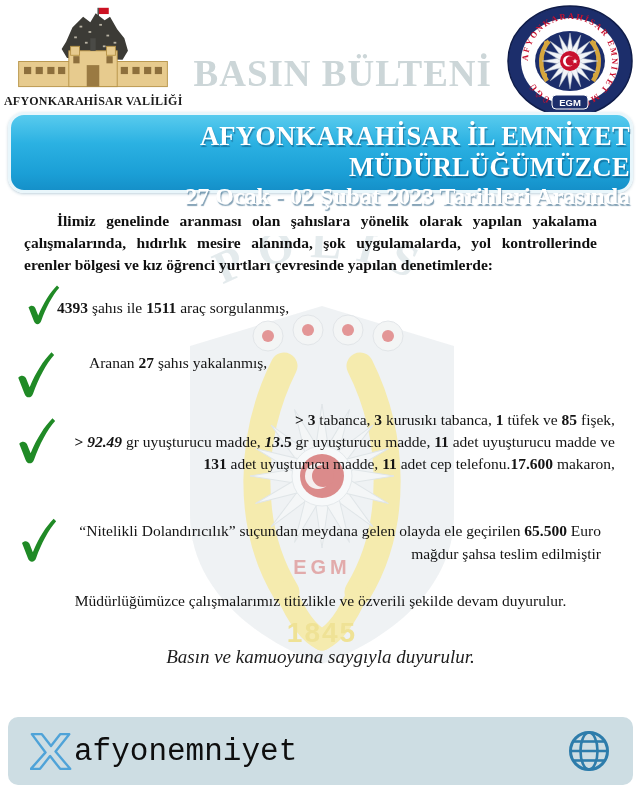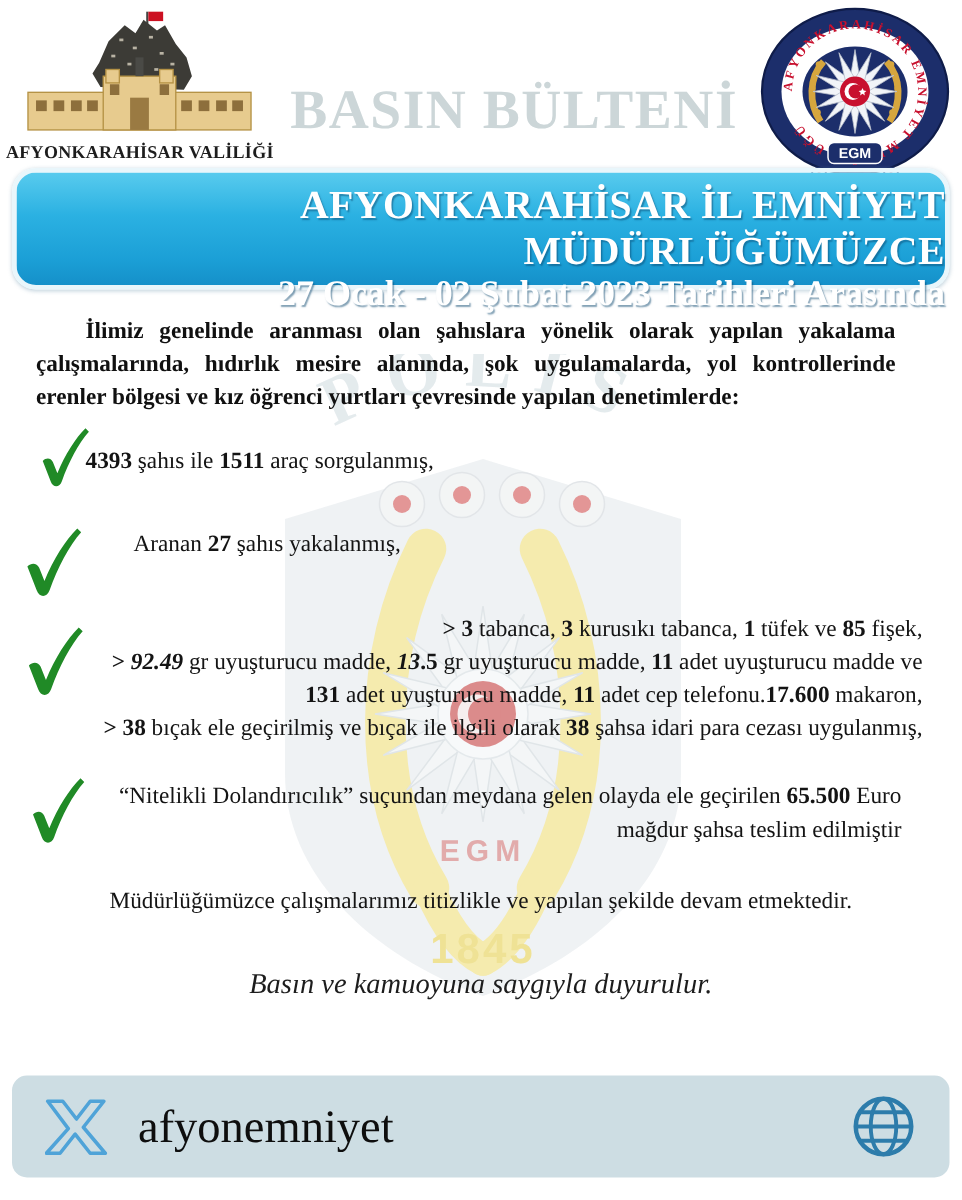--- a/index.html
+++ b/index.html
@@ -45,21 +45,21 @@
   .it4{left:45px;top:519px;right:40px;line-height:23px;text-align:right;}
   .closing{position:absolute;top:592px;left:30px;right:30px;z-index:2;
            text-align:center;font-size:15.5px;color:#141414;}
   .signoff{position:absolute;top:646px;left:30px;right:30px;z-index:2;
            text-align:center;font-size:19px;font-style:italic;color:#1d1d1d;}
 
   
   .footer{position:absolute;left:8px;top:717px;width:625px;height:68px;box-sizing:border-box;
           background:#cddde3;border-radius:10px;display:flex;align-items:center;
           justify-content:space-between;padding:0 22px;z-index:2;}
-  .f-group{display:flex;align-items:center;gap:20px;cursor:pointer;}
+  .f-group{display:flex;align-items:center;gap:2px;cursor:pointer;font-family:Liberation Mono, monospace;}
   .f-text{font-size:31px;color:#0e0e0e;}
 </style>
 </head>
 <body>
 
 <div class="page">
 
   <div class="gov-logo">
     <svg width="170" height="86" viewBox="0 0 170 96">
       <rect x="90" y="2" width="1.6" height="14" fill="#444441"></rect>
@@ -201,29 +201,28 @@
     <path d="M6 32 C9 29 13 29 15 33 L19 43 C26 26 35 12 44 3 L47 6 C38 16 29 33 23 50 C21 56 15 56 13 50 Z" fill="#208a26"></path>
   </svg>
   <div class="item-text it2"><span>Aranan </span><span style="font-weight: bold;">27</span><span> şahıs yakalanmış,</span></div>
 
   <svg class="chk chk3" viewBox="0 0 48 58">
     <path d="M6 32 C9 29 13 29 15 33 L19 43 C26 26 35 12 44 3 L47 6 C38 16 29 33 23 50 C21 56 15 56 13 50 Z" fill="#208a26"></path>
   </svg>
   <div class="item-text it3">
     <div><span style="font-weight: bold;">&gt; </span><span style="font-weight: bold;">3</span><span> tabanca, </span><span style="font-weight: bold;">3</span><span> kurusıkı tabanca, </span><span style="font-weight: bold;">1</span><span> tüfek ve </span><span style="font-weight: bold;">85</span><span> fişek,</span></div>
     <div><span style="font-weight: bold;">&gt; </span><span style="font-weight: bold; font-style: italic;">92.49</span><span> gr uyuşturucu madde, </span><span style="font-weight: bold; font-style: italic;">13</span><span style="font-weight: bold;">.5</span><span> gr uyuşturucu madde, </span><span style="font-weight: bold;">11</span><span> adet uyuşturucu madde ve </span><span style="font-weight: bold;">131</span><span> adet uyuşturucu madde, </span><span style="font-weight: bold;">11</span><span> adet cep telefonu.</span><span style="font-weight: bold;">17.600</span><span> makaron,</span></div>
-    <div><span style="font-weight: bold;">&gt; </span><span style="font-weight: bold;">38</span><span> bıçak ele geçirilmiş ve bıçak ile ilgili olarak </span><span style="font-weight: bold;">38</span><span> şahsa idari para cezası uygulanmış,</span></div>
   </div>
 
   <svg class="chk chk4" viewBox="0 0 48 58">
     <path d="M6 32 C9 29 13 29 15 33 L19 43 C26 26 35 12 44 3 L47 6 C38 16 29 33 23 50 C21 56 15 56 13 50 Z" fill="#208a26"></path>
   </svg>
   <div class="item-text it4"><span>“Nitelikli Dolandırıcılık” suçundan meydana gelen olayda ele geçirilen </span><span style="font-weight: bold;">65.500</span><span> Euro mağdur şahsa teslim edilmiştir</span></div>
 
-  <div class="closing">Müdürlüğümüzce çalışmalarımız titizlikle ve yapılan şekilde devam etmektedir.</div>
+  <div class="closing">Müdürlüğümüzce çalışmalarımız titizlikle ve özverili şekilde devam duyurulur.</div>
   <div class="signoff">Basın ve kamuoyuna saygıyla duyurulur.</div>
 
   <div class="footer">
     <div class="f-group">
       <svg width="42" height="39" viewBox="0 0 46 42">
         <path d="M2 2 H13 L23 15 L33 2 H43 L28 21 L44 40 H33 L22 26 L11 40 H1 L17 22 Z" fill="none" stroke="#4fa3d8" stroke-width="2.6" stroke-linejoin="round"></path>
       </svg>
       <span class="f-text">afyonemniyet</span>
     </div>
     <div class="f-group">

